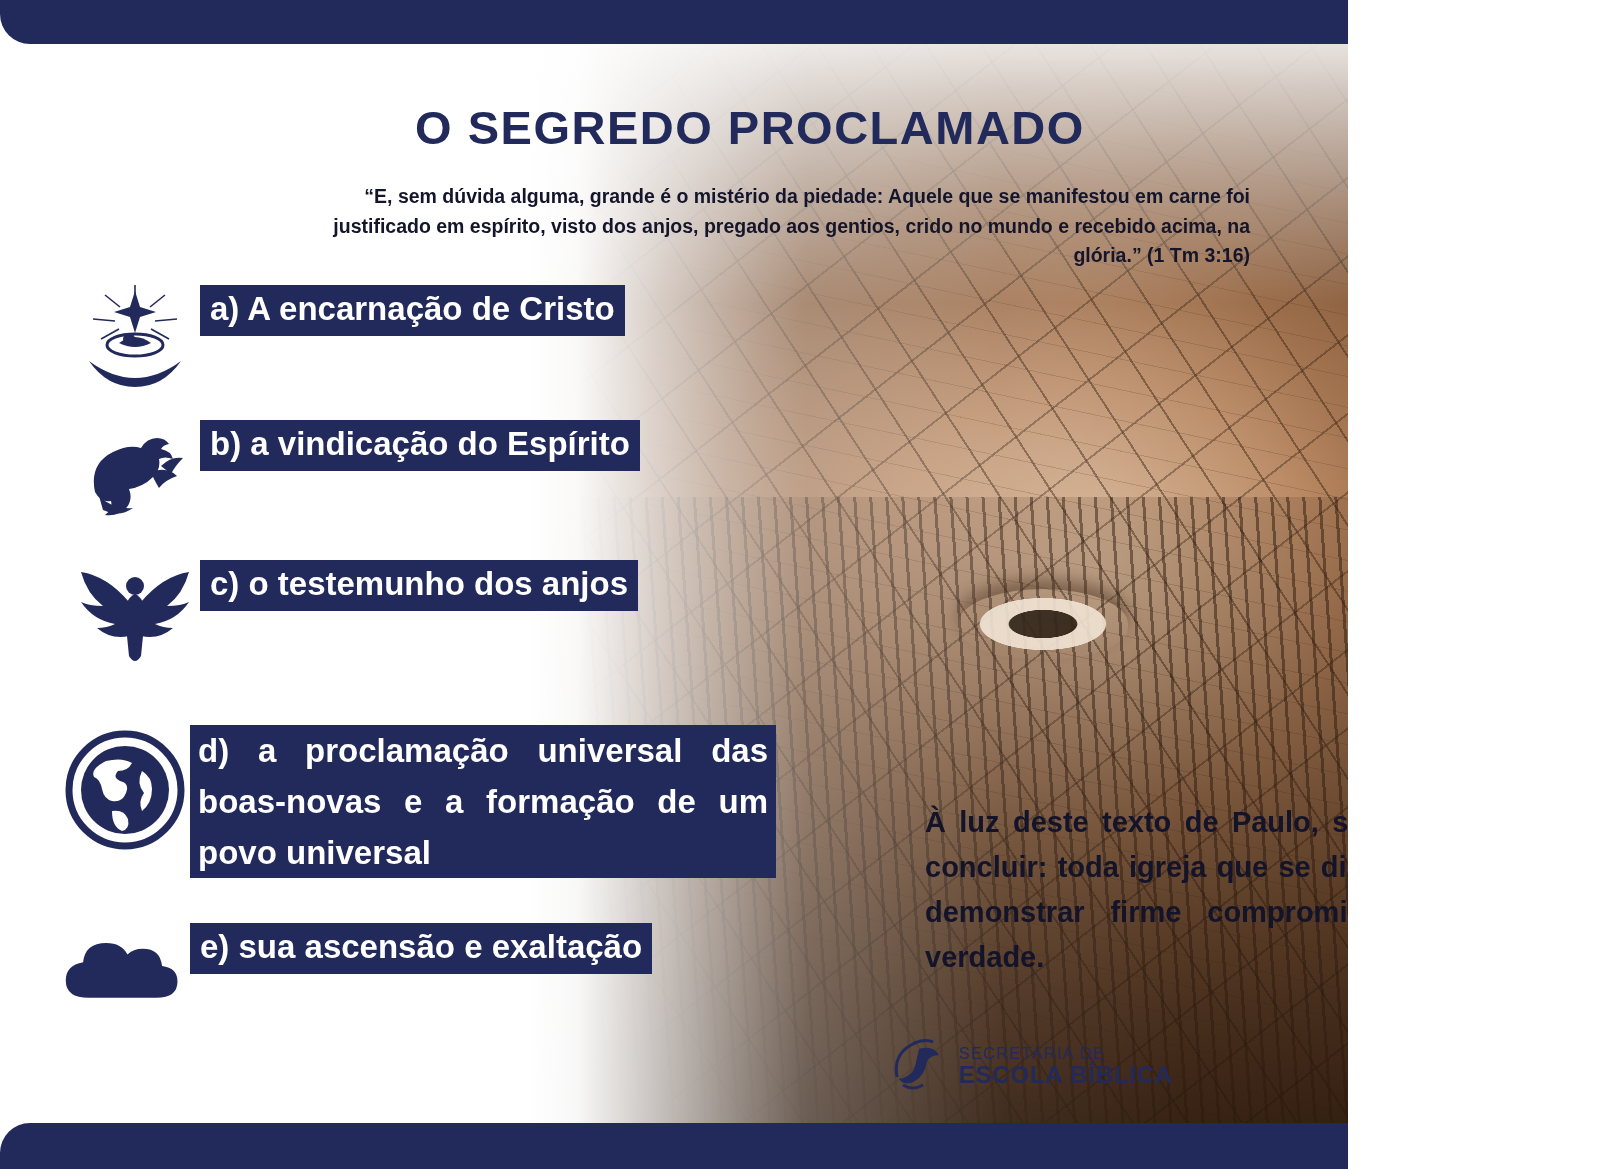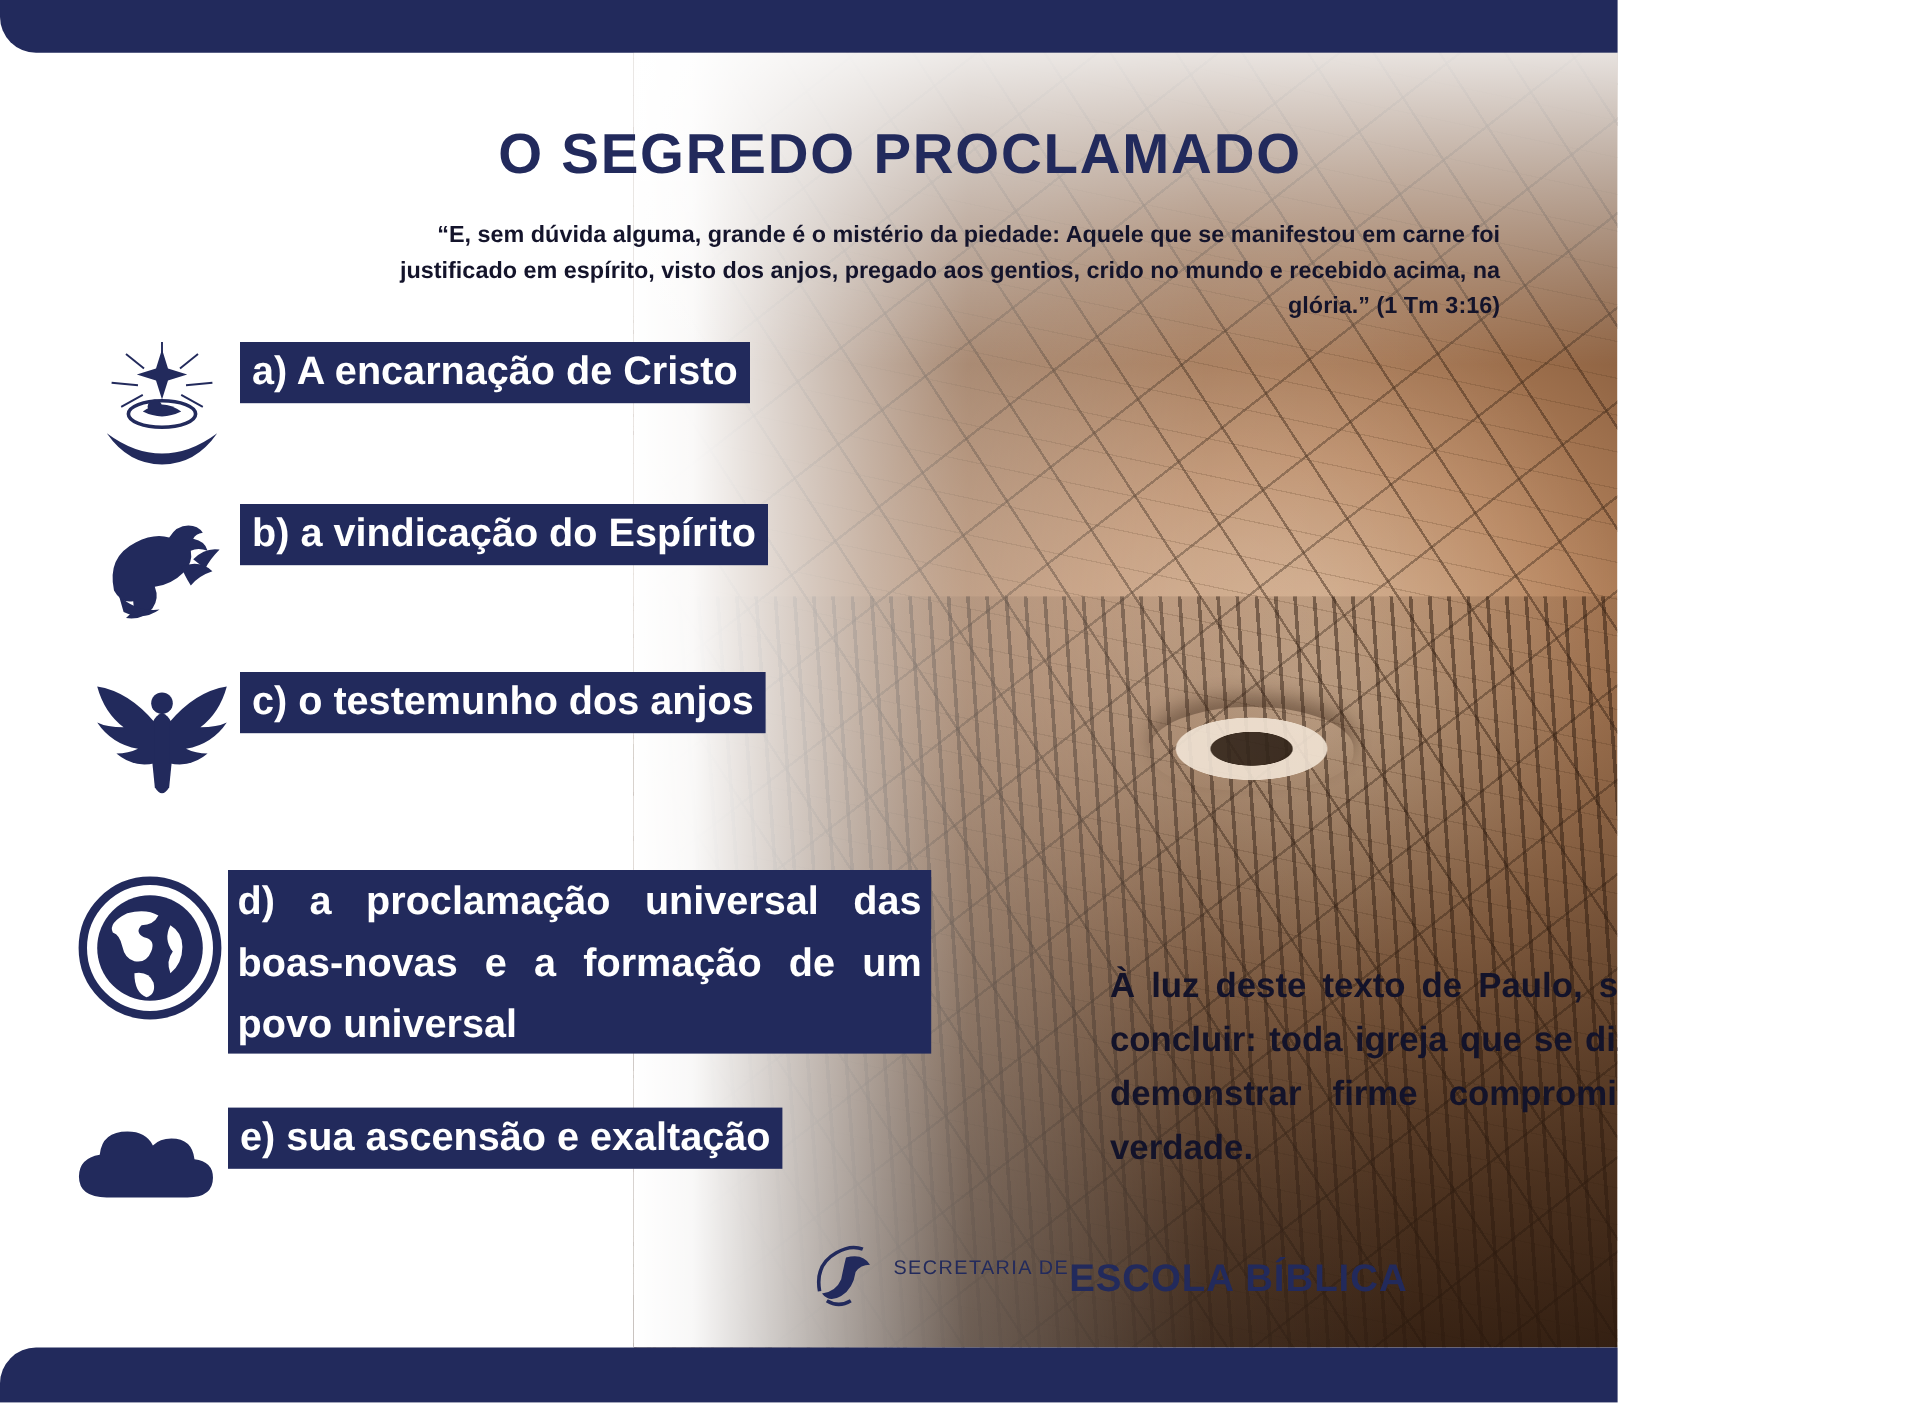--- a/index.html
+++ b/index.html
@@ -195,30 +195,30 @@
     position: absolute;
     right: 175px;
     bottom: 70px;
     display: flex;
     align-items: center;
     gap: 12px;
     color: #222a5c;
   }
   .logo-text {
     display: flex;
-    flex-direction: row;
+    flex-direction: column;
     line-height: 1.05;
   }
   .logo-line1 {
     font-size: 16.5px;
     letter-spacing: 1.2px;
     font-weight: normal;
   }
   .logo-line2 {
-    font-size: 32px;
+    font-size: 24px;
     letter-spacing: 0.8px;
     font-weight: bold;
   }
 </style>
 </head>
 <body>
 
 <div class="slide">
 
   <div class="bar-top"></div>

